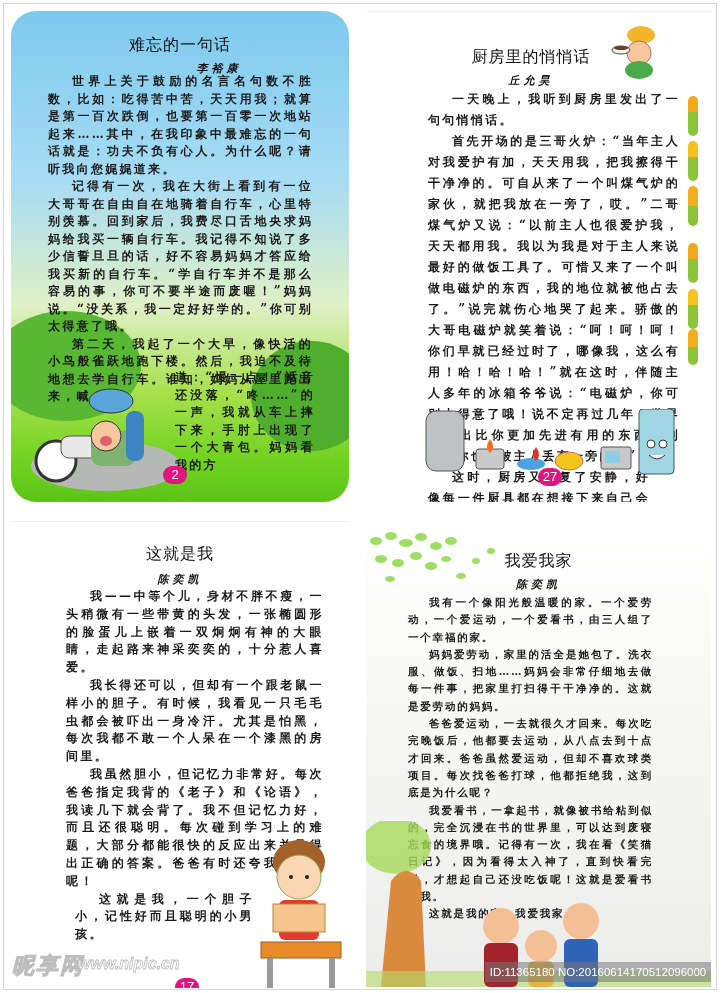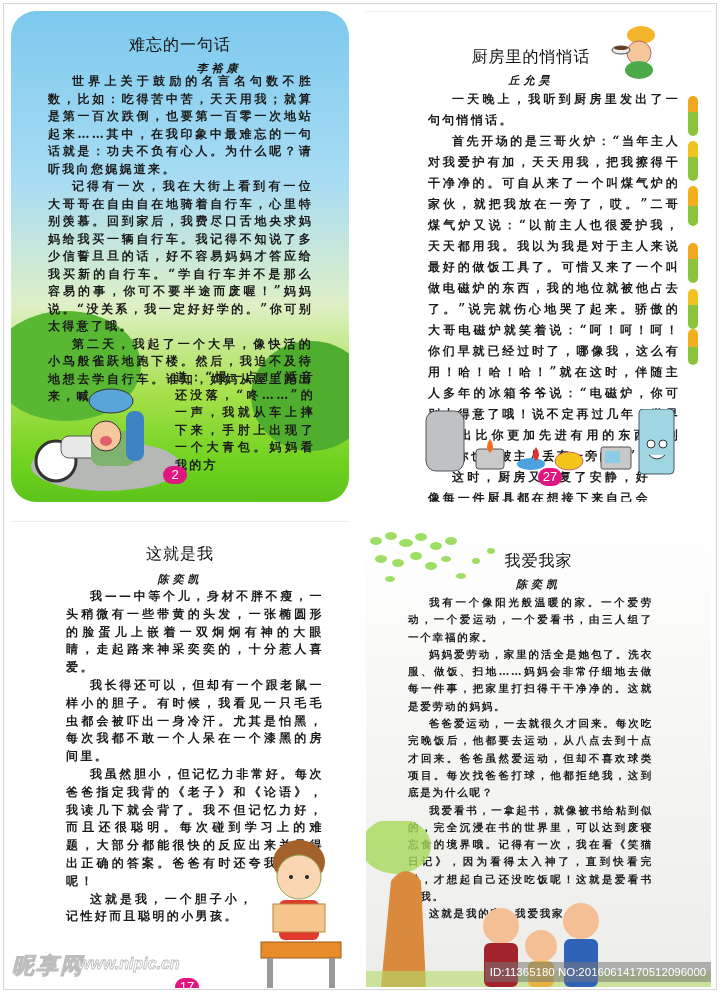--- a/index.html
+++ b/index.html
@@ -137,21 +137,21 @@
   <div class="pnum" style="left:172px;top:457px;">27</div>
 </div>
 
 <div class="page" id="p3">
   <div class="title">这就是我</div>
   <div class="author">陈奕凯</div>
   <div class="body">
     <p class="para">我——中等个儿，身材不胖不瘦，一头稍微有一些带黄的头发，一张椭圆形的脸蛋儿上嵌着一双炯炯有神的大眼睛，走起路来神采奕奕的，十分惹人喜爱。</p>
     <p class="para">我长得还可以，但却有一个跟老鼠一样小的胆子。有时候，我看见一只毛毛虫都会被吓出一身冷汗。尤其是怕黑，每次我都不敢一个人呆在一个漆黑的房间里。</p>
     <p class="para" style="padding-right:0;">我虽然胆小，但记忆力非常好。每次爸爸指定我背的《老子》和《论语》，我读几下就会背了。我不但记忆力好，而且还很聪明。每次碰到学习上的难题，大部分都能很快的反应出来并且得出正确的答案。爸爸有时还夸我很聪明呢！</p>
-    <p class="para" style="padding-right:70px;">这就是我，一个胆子小，记性好而且聪明的小男孩。</p>
+    <p class="para" style="padding-right:70px;margin-left:9px;">这就是我，一个胆子小，记性好而且聪明的小男孩。</p>
   </div>
   <svg style="position:absolute;left:240px;top:310px;" width="100" height="160">
     <ellipse cx="48" cy="30" rx="26" ry="22" fill="#a4612a"></ellipse>
     <circle cx="48" cy="45" r="22" fill="#fbd6b3" stroke="#8a5"></circle>
     <circle cx="40" cy="45" r="2" fill="#222"></circle>
       <circle cx="56" cy="45" r="2" fill="#222"></circle>
     <rect x="28" y="68" width="40" height="40" rx="6" fill="#e13b2d"></rect>
     <rect x="22" y="72" width="52" height="28" fill="#f6c48d" stroke="#b8863b"></rect>
     <rect x="10" y="110" width="80" height="16" fill="#e88b2a" stroke="#9c5d16"></rect>
     <rect x="16" y="126" width="6" height="34" fill="#999"></rect>

